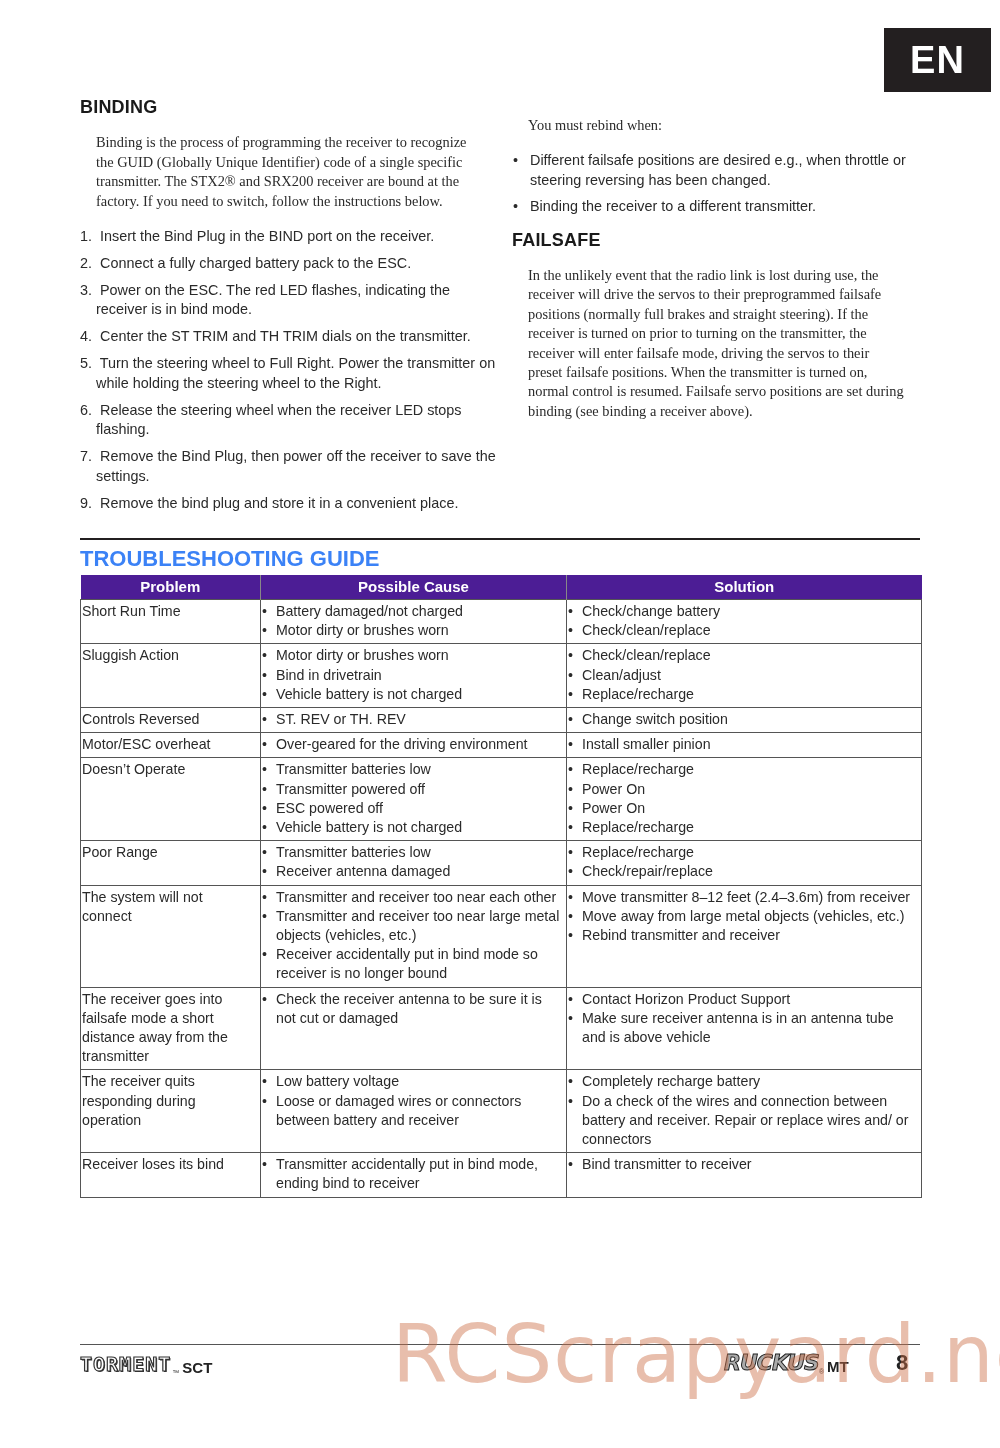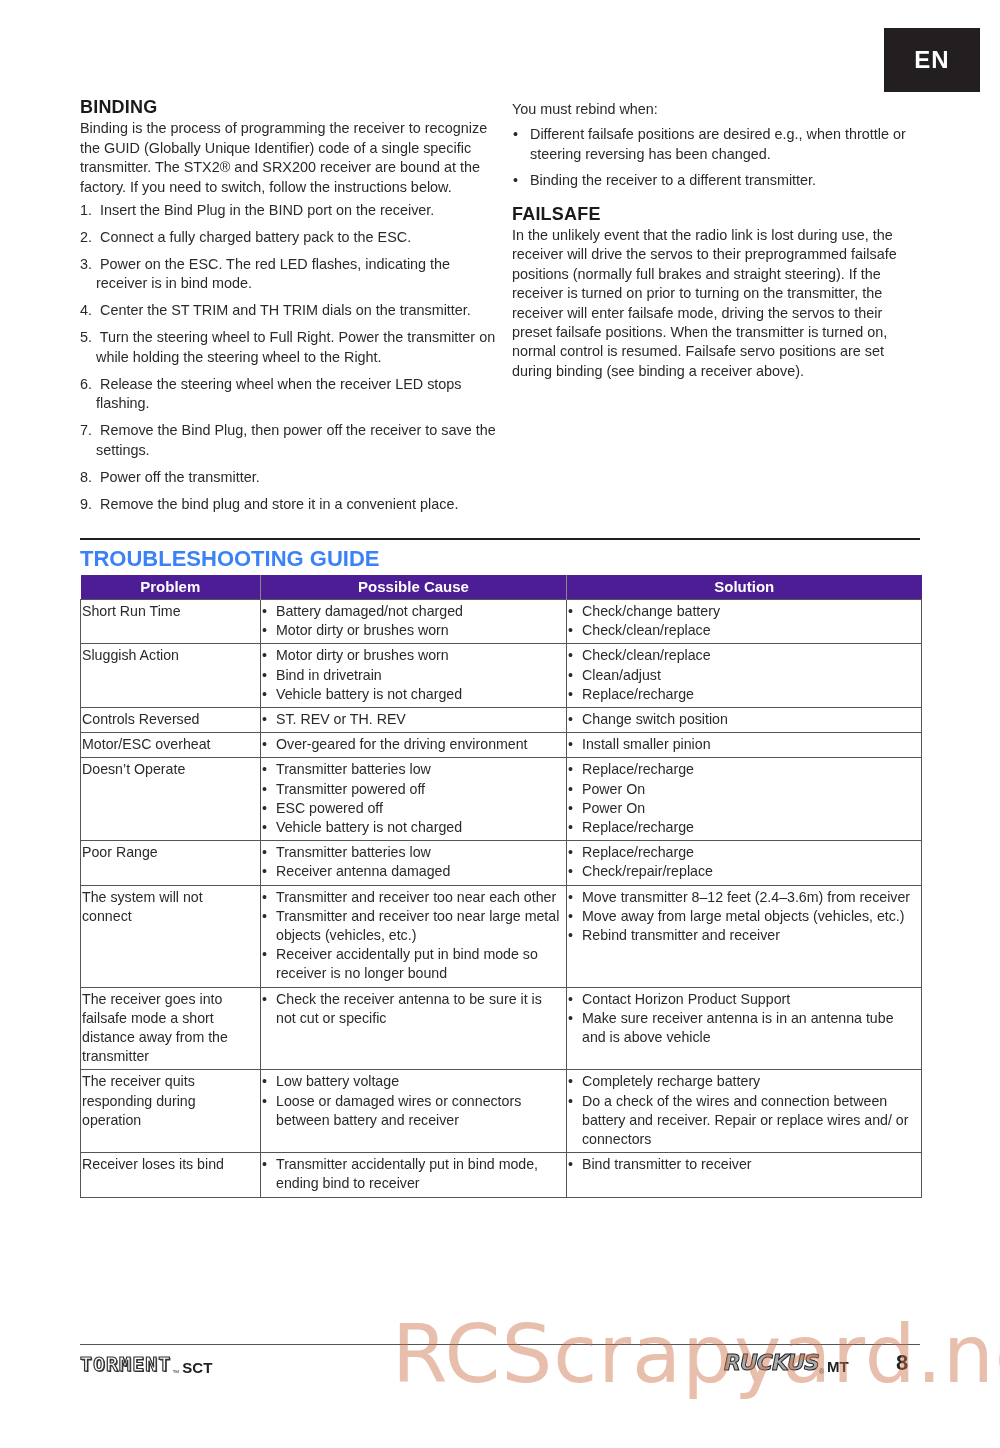--- a/index.html
+++ b/index.html
@@ -1,29 +1,29 @@
 <!DOCTYPE html>
 <html><head>
 <meta charset="utf-8">
 <style>
   html, body { margin: 0; padding: 0; background: #ffffff; }
   body { width: 1000px; height: 1448px; position: relative; overflow: hidden;
          font-family: "Liberation Sans", "DejaVu Sans", sans-serif; color: #2a2a2a; }
   .page { position: absolute; inset: 0; }
 
-  .lang-tab { position: absolute; left: 884px; top: 28px; width: 96px; height: 64px;
-              background: #231f20; color: #fff; font-weight: bold; font-size: 24px;
+  .lang-tab { position: absolute; left: 884px; top: 28px; width: 107px; height: 64px;
+              background: #231f20; color: #fff; font-weight: bold; font-size: 38px;
               display: flex; align-items: center; justify-content: center; letter-spacing: 1px; }
 
   .col { position: absolute; font-size: 14.4px; line-height: 19.4px; }
   .col-left { left: 80px; top: 98px; width: 420px; }
   .col-right { left: 512px; top: 100px; width: 410px; }
 
   h2.section { font-size: 18px; font-weight: bold; margin: 0 0 2px 0; color: #1a1a1a; letter-spacing: 0.2px; }
-  p.body { margin: 0; }
+  p.body { margin: 16px; font-family: Liberation Serif, serif; }
   ol.steps { list-style: none; margin: 4px 0 0 0; padding: 0; }
   ol.steps li { margin: 0 0 7.6px 0; padding-left: 16px; text-indent: -16px; }
   ol.steps li .num { display: inline-block; width: 16px; text-indent: 0; }
 
   ul.bullets { list-style: none; margin: 6px 0 0 0; padding: 0; }
   ul.bullets li { position: relative; padding-left: 18px; margin-bottom: 7px; }
   ul.bullets li .dot { position: absolute; left: 1px; top: 0; }
   .failsafe { margin-top: 14px; }
 
   .rule-top { position: absolute; left: 80px; top: 538px; width: 840px; height: 2px; background: #231f20; }
@@ -67,21 +67,20 @@
     <h2 class="section">BINDING</h2>
     <p class="body">Binding is the process of programming the receiver to recognize the GUID (Globally Unique Identifier) code of a single specific transmitter. The STX2® and SRX200 receiver are bound at the factory. If you need to switch, follow the instructions below.</p>
     <ol class="steps" id="binding-steps">
         <li><span class="num">1.</span> <span>Insert the Bind Plug in the BIND port on the receiver.</span></li>
         <li><span class="num">2.</span> <span>Connect a fully charged battery pack to the ESC.</span></li>
         <li><span class="num">3.</span> <span>Power on the ESC. The red LED flashes, indicating the receiver is in bind mode.</span></li>
         <li><span class="num">4.</span> <span>Center the ST TRIM and TH TRIM dials on the transmitter.</span></li>
         <li><span class="num">5.</span> <span>Turn the steering wheel to Full Right. Power the transmitter on while holding the steering wheel to the Right.</span></li>
         <li><span class="num">6.</span> <span>Release the steering wheel when the receiver LED stops flashing.</span></li>
         <li><span class="num">7.</span> <span>Remove the Bind Plug, then power off the receiver to save the settings.</span></li>
-        <li><span class="num">8.</span> <span>Power off the transmitter.</span></li>
         <li><span class="num">9.</span> <span>Remove the bind plug and store it in a convenient place.</span></li>
       </ol>
   </div>
 
   <div class="col col-right">
     <p class="body">You must rebind when:</p>
     <ul class="bullets" id="rebind-bullets">
         <li><span class="dot">•</span><span>Different failsafe positions are desired e.g., when throttle or steering reversing has been changed.</span></li>
         <li><span class="dot">•</span><span>Binding the receiver to a different transmitter.</span></li>
       </ul>
@@ -214,21 +213,21 @@
               <li><span class="dot">•</span><span>Move transmitter 8–12 feet (2.4–3.6m) from receiver</span></li>
               <li><span class="dot">•</span><span>Move away from large metal objects (vehicles, etc.)</span></li>
               <li><span class="dot">•</span><span>Rebind transmitter and receiver</span></li>
             </ul>
           </td>
         </tr>
         <tr>
           <td>The receiver goes into failsafe mode a short distance away from the transmitter</td>
           <td>
             <ul>
-              <li><span class="dot">•</span><span>Check the receiver antenna to be sure it is not cut or specific</span></li>
+              <li><span class="dot">•</span><span>Check the receiver antenna to be sure it is not cut or damaged</span></li>
             </ul>
           </td>
           <td>
             <ul>
               <li><span class="dot">•</span><span>Contact Horizon Product Support</span></li>
               <li><span class="dot">•</span><span>Make sure receiver antenna is in an antenna tube and is above vehicle</span></li>
             </ul>
           </td>
         </tr>
         <tr>

